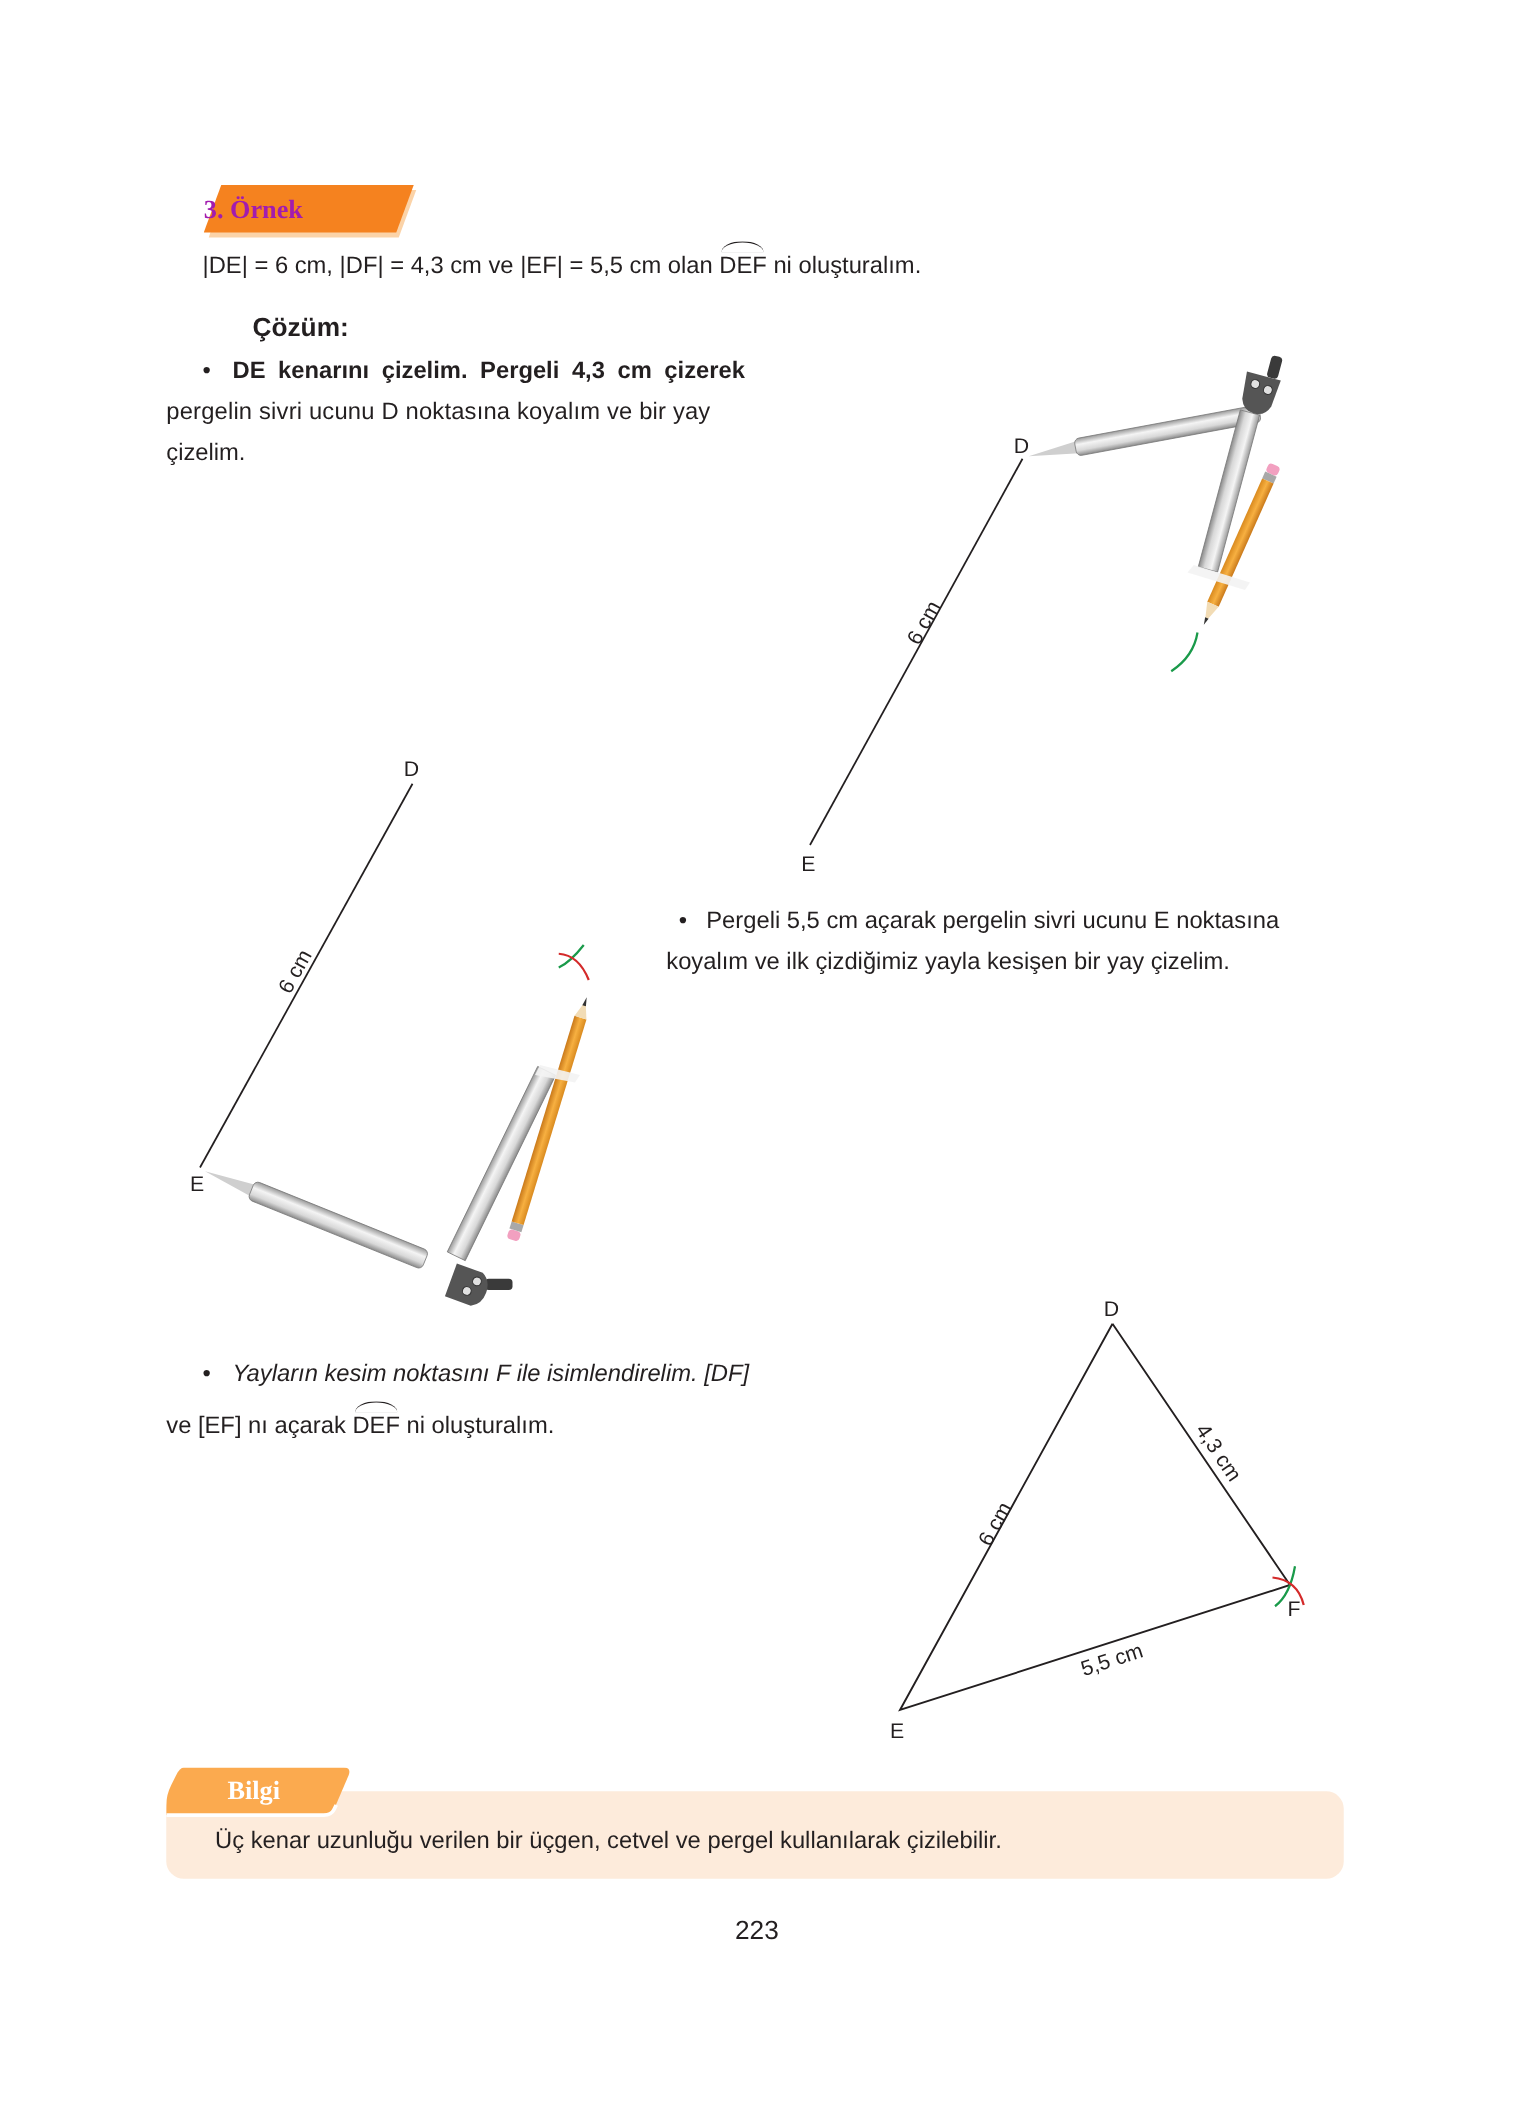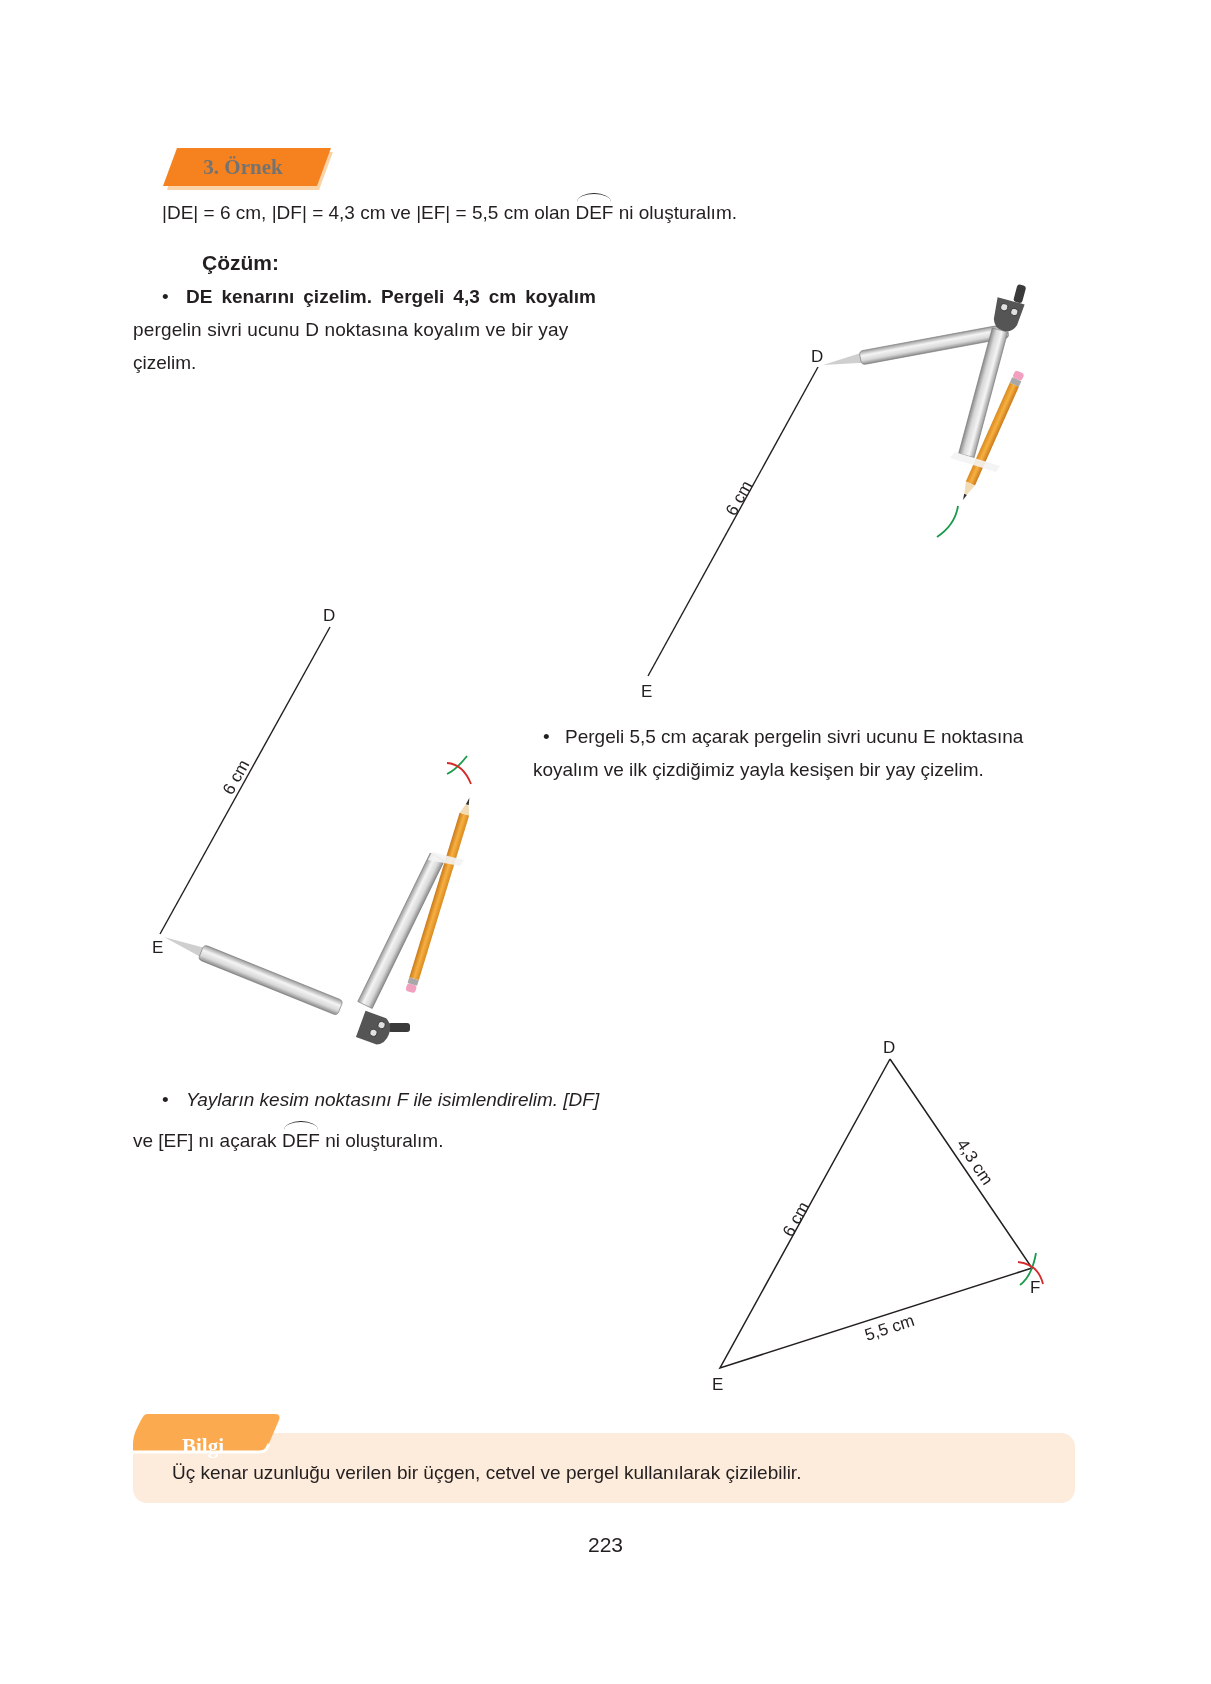--- a/index.html
+++ b/index.html
@@ -2,36 +2,36 @@
 <html><head>
 <meta charset="utf-8">
 <style>
   html, body { margin: 0; padding: 0; background: #ffffff; }
   body { width: 1211px; height: 1684px; position: relative; overflow: hidden;
          font-family: "Liberation Sans", sans-serif; color: #231f20; }
   .abs { position: absolute; }
   .badge { position: absolute; left: 163px; top: 148px; width: 168px; height: 40px; }
   .badge svg { position: absolute; left: 0; top: 0; }
   .badge-text { position: absolute; left: 0; top: 0; width: 160px; height: 38px; line-height: 38px;
-                text-align: center; color: #737373; font-family: "Liberation Serif", serif;
+                color: #a21caf; font-family: "Liberation Serif", serif;
                 font-weight: bold; font-size: 21px; }
   .line { position: absolute; font-size: 19px; line-height: 24px; white-space: nowrap; }
   .heading { position: absolute; font-size: 21px; font-weight: bold; line-height: 24px; }
   .just { position: absolute; font-size: 19px; line-height: 24px; white-space: nowrap;
           display: flex; justify-content: space-between; }
   .hat { position: relative; display: inline-block; }
   .hat::before { content: ""; position: absolute; left: 2px; right: 2px; top: -8px; height: 8px;
                  border-top: 1.3px solid #231f20; border-radius: 50% 50% 0 0 / 100% 100% 0 0; }
   svg text { font-family: "Liberation Sans", sans-serif; fill: #231f20; }
   .info-box { position: absolute; left: 133px; top: 1433px; width: 942px; height: 70px;
               background: #fdebdb; border-radius: 14px; }
   .info-badge { position: absolute; left: 133px; top: 1414px; width: 146px; height: 38px; }
   .info-badge-text { position: absolute; left: 0; top: 0; width: 140px; height: 36px; line-height: 36px;
                      text-align: center; color: #fff; font-family: "Liberation Serif", serif;
-                     font-weight: bold; font-size: 21px; margin-top: 14px; }
+                     font-weight: bold; font-size: 21px; }
   .page-num { position: absolute; left: 0; width: 1211px; top: 1533px; text-align: center; font-size: 21px; }
 </style>
 </head>
 <body>
 
 <div class="badge">
   <svg width="172" height="44">
     <path d="M16 4 L170 4 L156 42 L4 42 Z" fill="#fbd3a8"></path>
     <path d="M14 0 Q16 0 18 0 L168 0 L154 38 L0 38 Z" fill="#f5821f"></path>
   </svg>
@@ -45,21 +45,21 @@
 <div class="heading" style="left:162px; top:251px;margin-left:40px;">Çözüm:</div>
 
 <div class="line" style="left:162px; top:285px;">•</div>
 <div class="just" style="left:186px; top:285px; width:410px;font-weight:bold;">
   <span>DE</span>
   <span>kenarını</span>
   <span>çizelim.</span>
   <span>Pergeli</span>
   <span>4,3</span>
   <span>cm</span>
-  <span>koyalım</span>
+  <span>çizerek</span>
 </div>
 <div class="line" style="left:133px; top:318px; width:463px; letter-spacing:0.15px;">pergelin sivri ucunu D noktasına koyalım ve bir yay</div>
 <div class="line" style="left:133px; top:351px;">çizelim.</div>
 
 <div class="line" style="left:543px; top:725px;">•</div>
 <div class="line" style="left:565px; top:725px;">Pergeli 5,5 cm açarak pergelin sivri ucunu E noktasına</div>
 <div class="line" style="left:533px; top:758px;">koyalım ve ilk çizdiğimiz yayla kesişen bir yay çizelim.</div>
 
 <div class="line" style="left:162px; top:1088px;">•</div>
 <div class="line" style="left:186px; top:1088px;font-style:italic;">Yayların kesim noktasını F ile isimlendirelim. [DF]</div>

